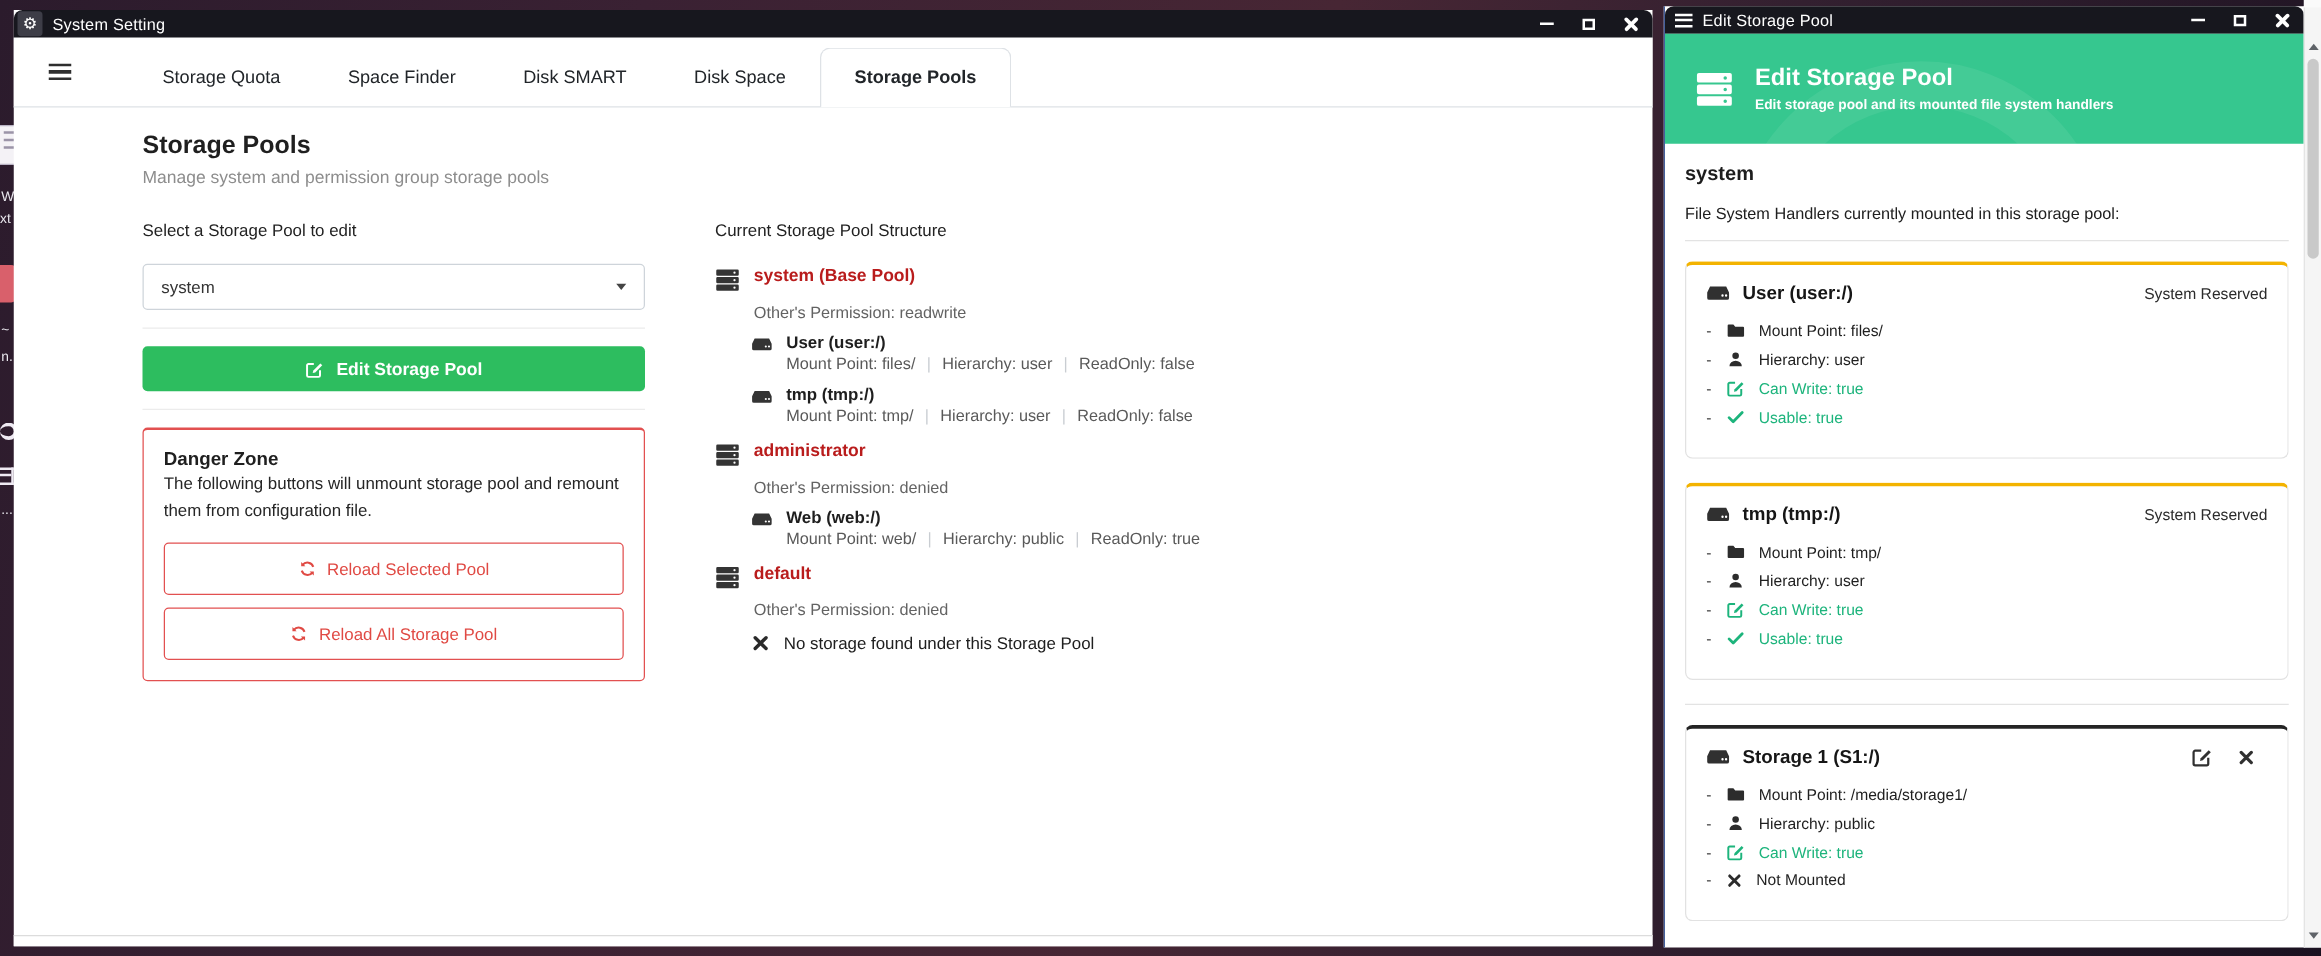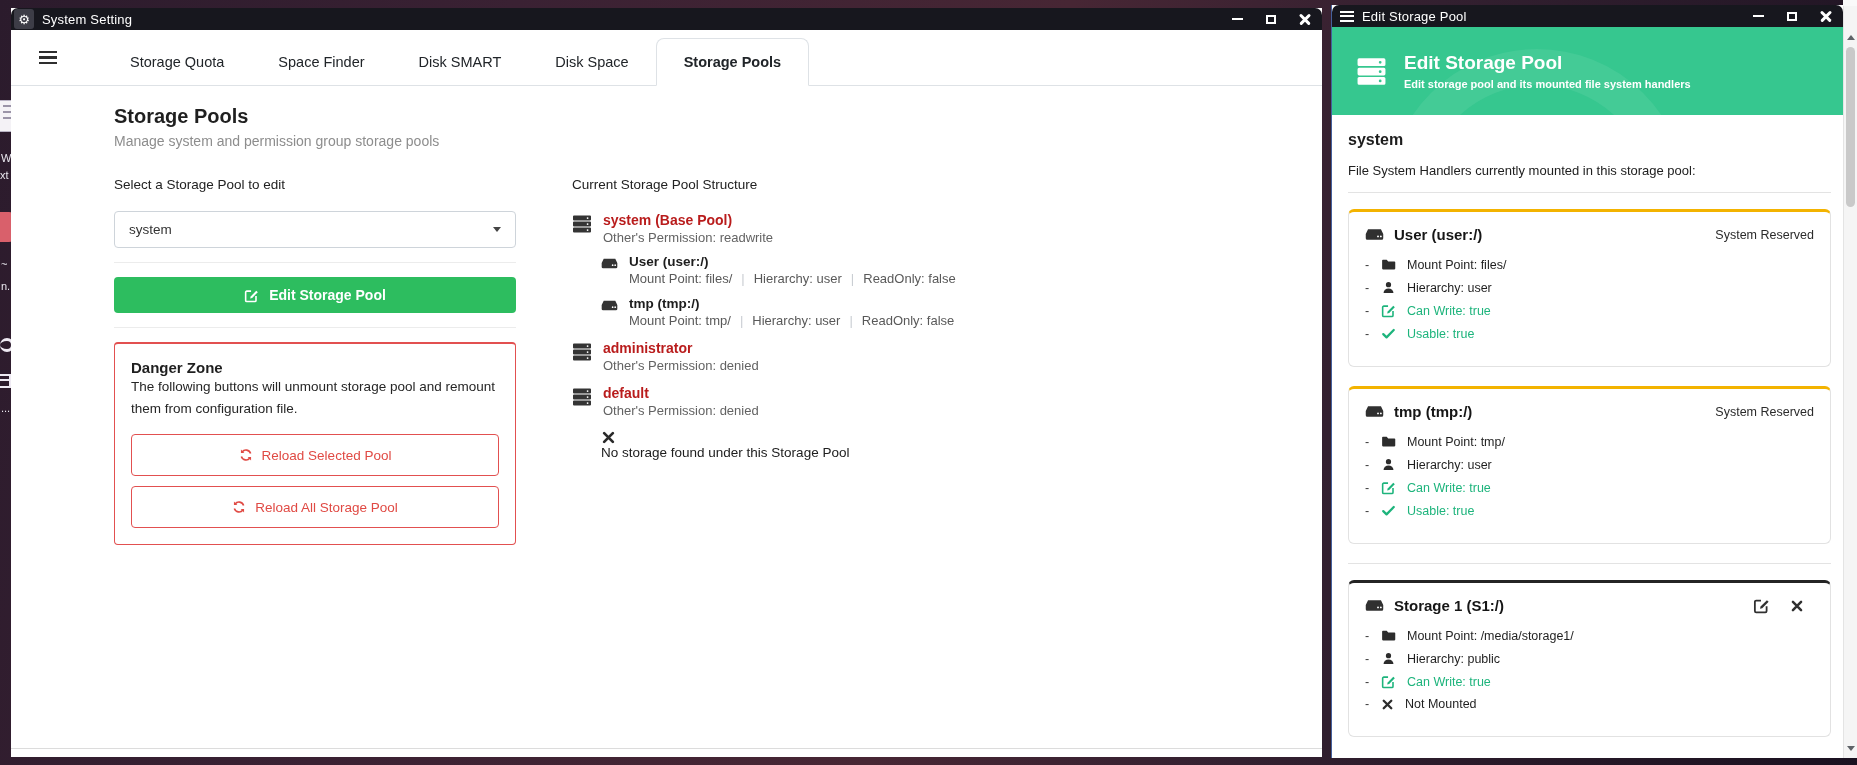--- a/index.html
+++ b/index.html
@@ -72,28 +72,28 @@
                      color:#e04a44; font-size:13.5px; display:flex; align-items:center; justify-content:center;
                      gap:9px; cursor:pointer; margin-bottom:10px; font-family:inherit; }
   .btn-outline-red:last-child { margin-bottom:2px; }
 
   .col-right { position:absolute; left:561px; top:90px; width:560px; }
   .tree-title { font-size:13.5px; color:#222; margin-bottom:20px; }
   .pool { margin-bottom:12px; }
   .p-head, .child { display:flex; align-items:flex-start; }
   .p-head .ic { margin-top:2px; margin-right:11px; color:#343434; }
   .p-name { font-size:14px; font-weight:bold; color:#b91c1c; }
-  .p-perm { font-size:13px; color:#636363; margin-top:2px; }
+  .p-perm { font-size:13px; color:#636363; margin-top:14px; }
   .p-children { margin-left:29px; margin-top:9px; }
   .child { margin-bottom:10px; }
   .child .ic { margin-top:1px; margin-right:11px; color:#343434; }
   .c-name { font-size:13.5px; font-weight:bold; color:#1e1e1e; }
   .t-detail { font-size:13px; color:#595959; margin-top:2px; }
   .t-detail span:not(:first-child)::before { content:"|"; color:#c9cdd2; margin:0 9px; }
-  .child.empty { margin-top:12px;flex-direction:column; }
+  .child.empty { margin-top:12px; }
   .child.empty .ic { color:#2a2a2a; margin-top:0; }
   .empty-text { font-size:13.5px; color:#202020; }
 
   
   .win-right { position:absolute; left:1331px; top:5px; width:526px; height:753px; background:#fff;
                border-left:1px solid #45609c; z-index:4; }
   .win-right .titlebar { margin-right:14px; }
   .rw-hamburger { margin-left:8px; cursor:pointer; }
   .rw-hamburger i { display:block; width:14px; height:2px; background:#fff; margin:2.5px 0; }
   .green-hdr { height:88px; background:var(--hdrgreen,#36c78f); margin-right:14px; position:relative;
@@ -291,20 +291,33 @@
       <div class="pool">
         <div class="p-head">
           <svg class="ic" width="20" height="20" fill="currentColor">
               <use href="#i-server"></use>
             </svg>
           <div>
             <div class="p-name">administrator</div>
             <div class="p-perm">Other's Permission: denied</div>
           </div>
         </div>
+        <div class="p-children">
+          <div class="child">
+            <svg class="ic" width="17" height="17" fill="currentColor">
+                <use href="#i-hdd"></use>
+              </svg>
+            <div>
+              <div class="c-name">Web (web:/)</div>
+              <div class="t-detail">
+                <span>Mount Point: web/</span><span>Hierarchy: public</span><span>ReadOnly: true</span>
+              </div>
+            </div>
+          </div>
+        </div>
       </div>
 
       <div class="pool">
         <div class="p-head">
           <svg class="ic" width="20" height="20" fill="currentColor">
               <use href="#i-server"></use>
             </svg>
           <div>
             <div class="p-name">default</div>
             <div class="p-perm">Other's Permission: denied</div>

